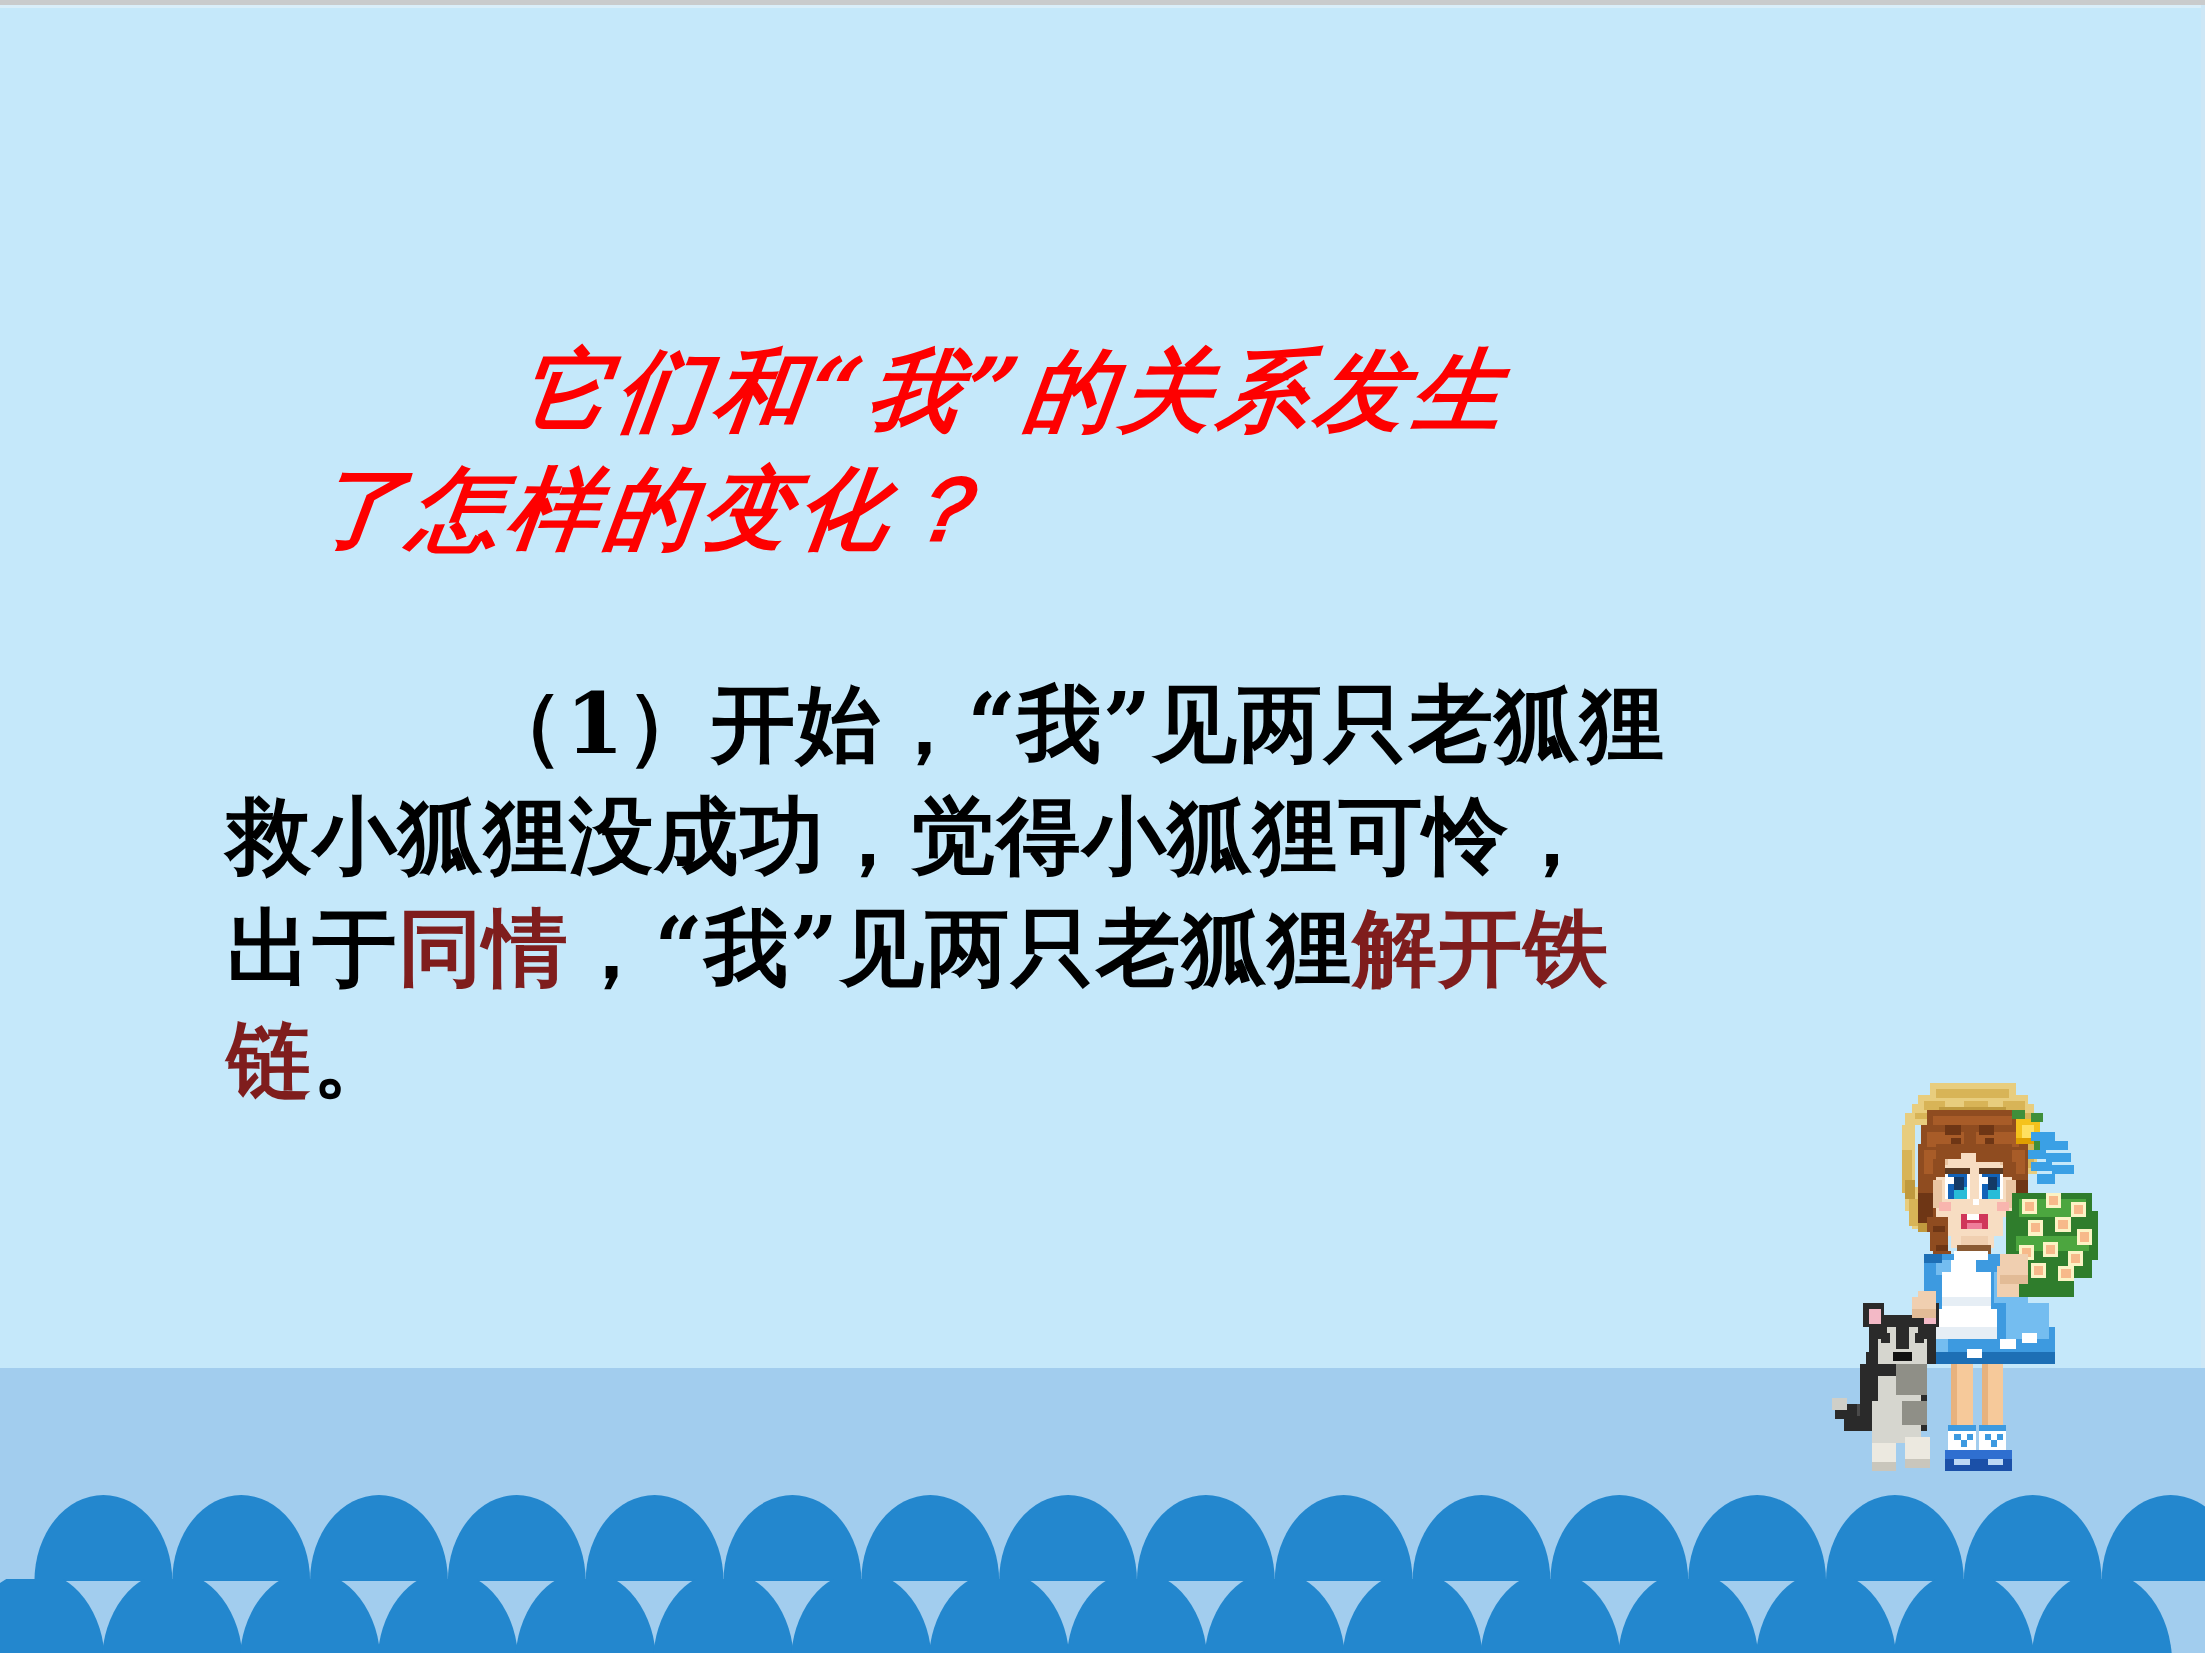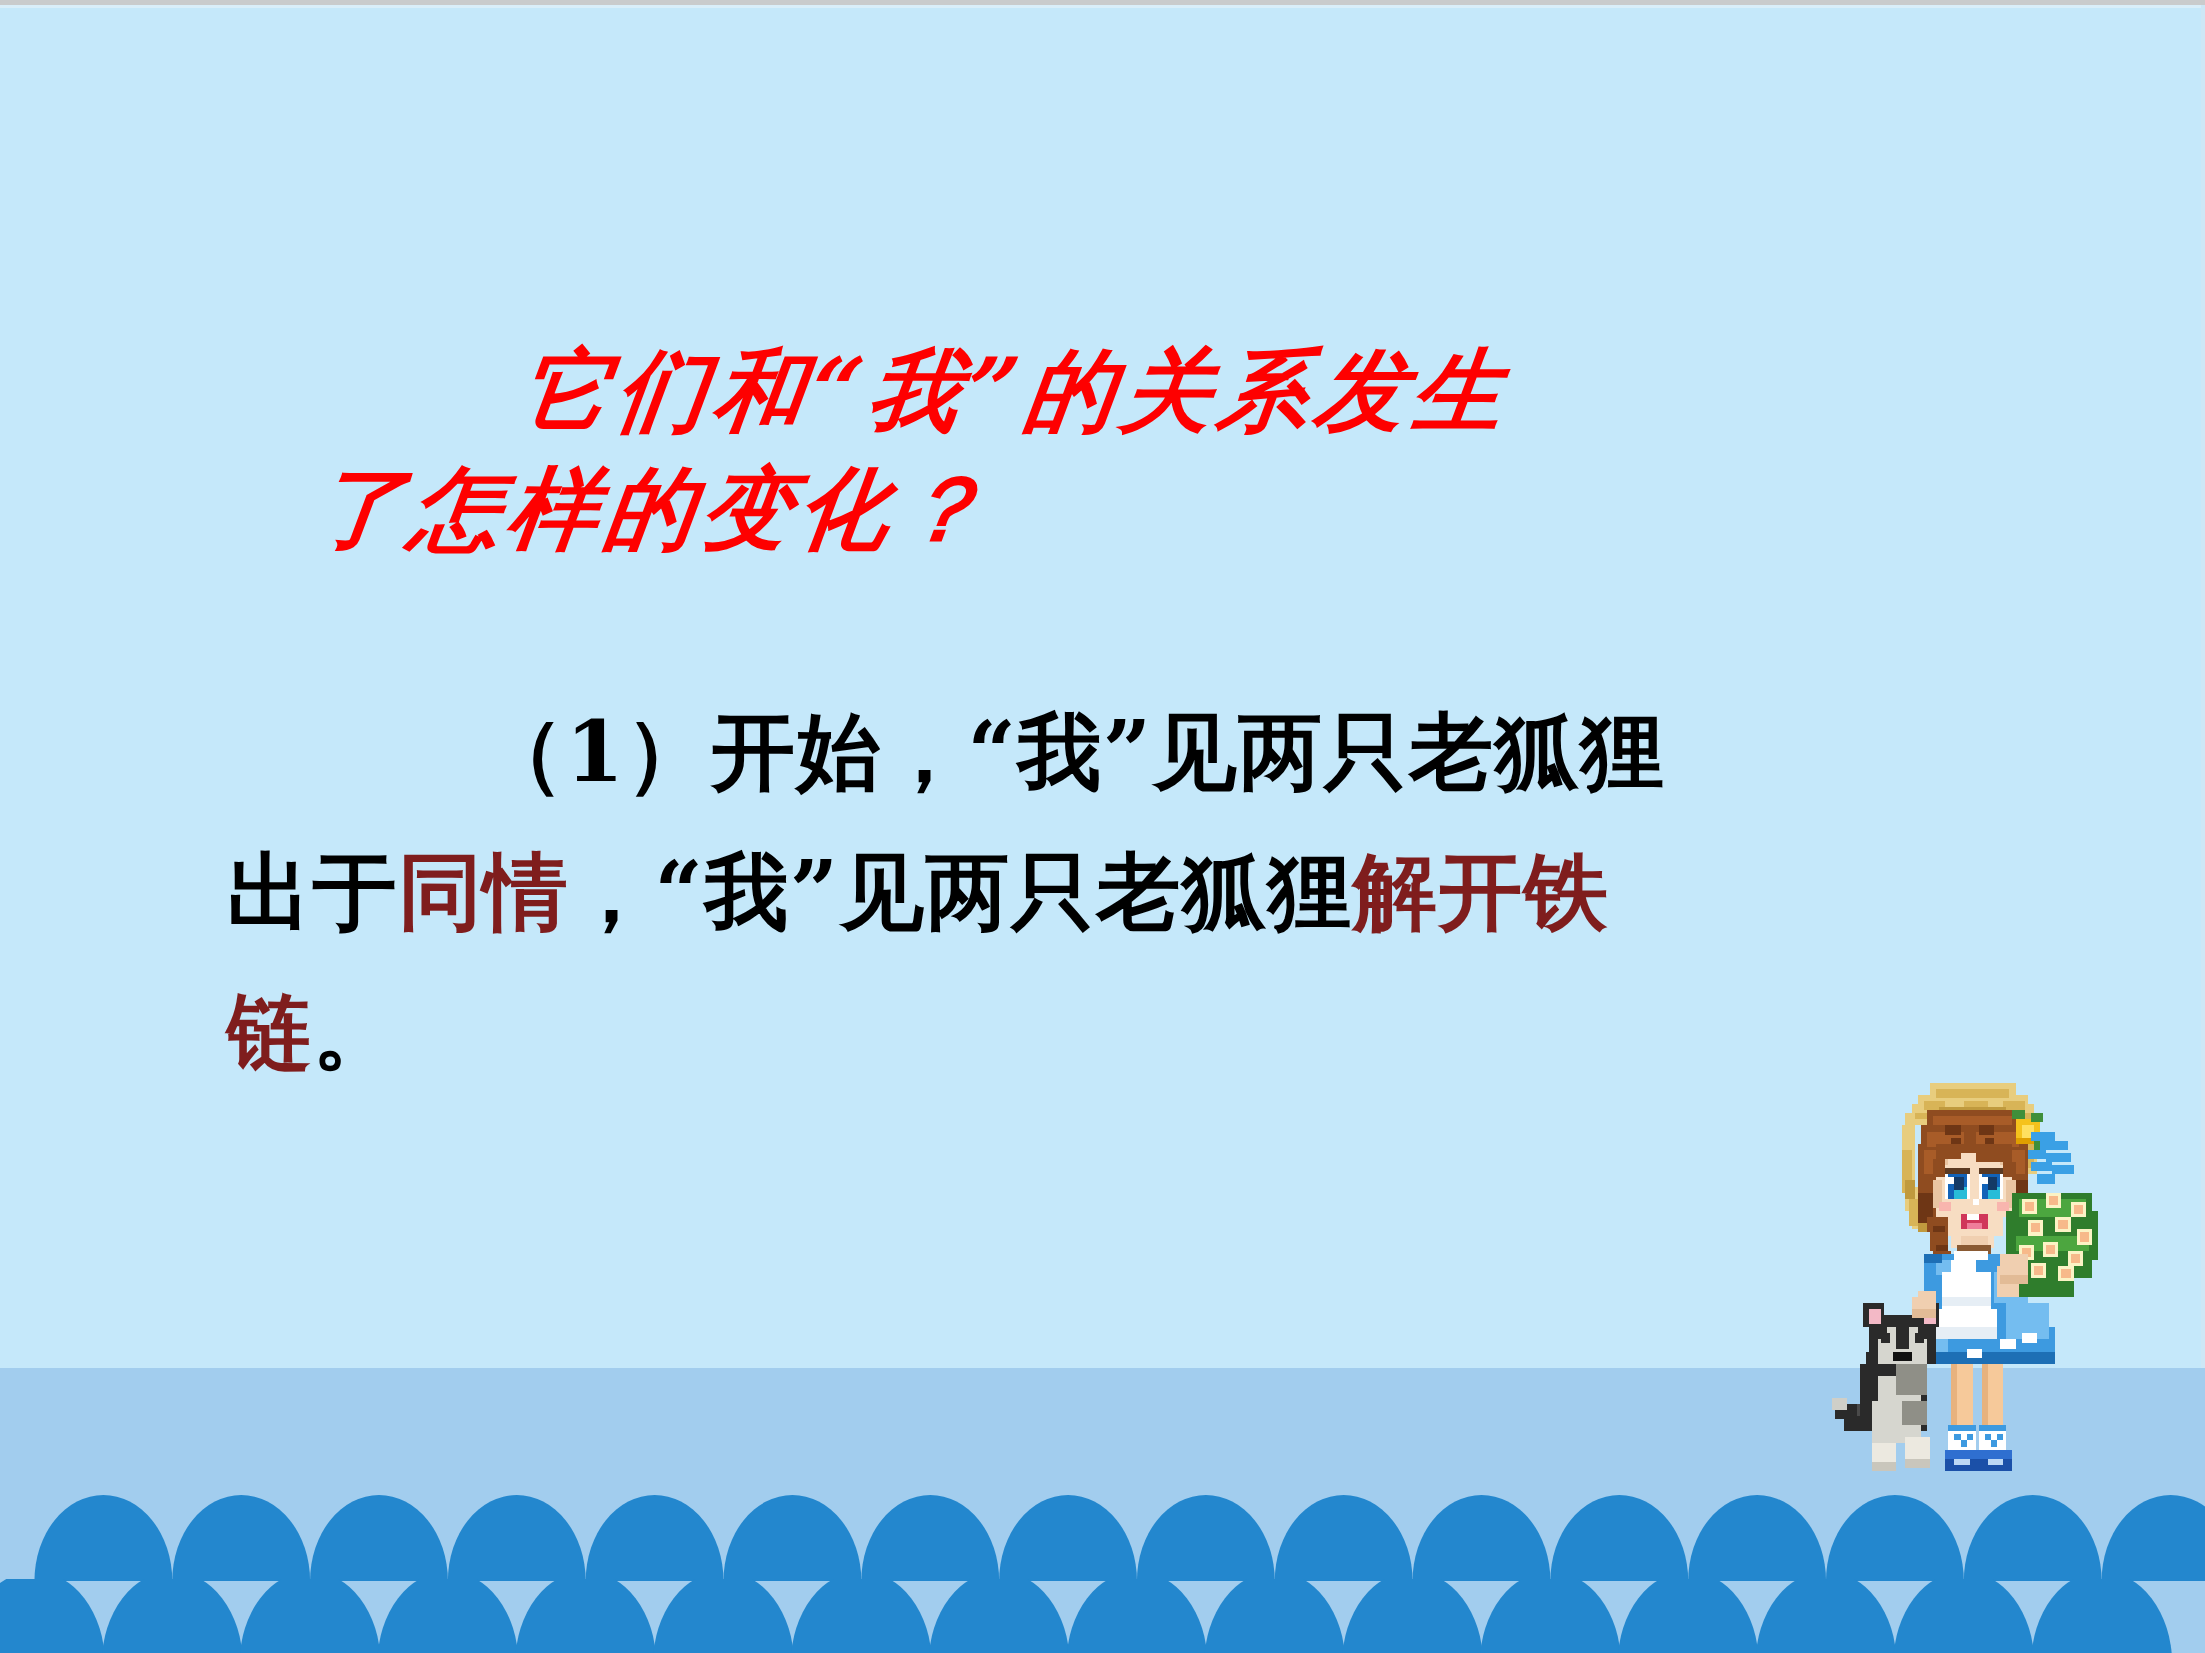--- a/index.html
+++ b/index.html
@@ -83,21 +83,21 @@
     position: absolute;
     left: 227px; top: 668px;
     width: 1761px;
     color: #000000;
     font-family: "DejaVu Serif", "Liberation Serif", serif;
     font-weight: 700;
     font-size: 84px;
     line-height: 112px;
     letter-spacing: 1.5px;
   }
-  .body-line { white-space: nowrap; margin-top: 28px; }
+  .body-line { white-space: nowrap; }
   .body-line.indent { padding-left: 253px; }
   .hl { color: #7f1d1d; }
 
   
   .character {
     position: absolute;
     left: 1829px; top: 1058px;
     width: 315px; height: 459px;
   }
   .character svg { display: block; width: 100%; height: 100%; image-rendering: pixelated; }
@@ -159,20 +159,21 @@
     </svg>
   </div>
 
   <div class="title-block">
     <div class="title-line l1">它们和“我”的关系发生</div>
     <div class="title-line l2">了怎样的变化？</div>
   </div>
 
   <div class="body-block">
     <div class="body-line indent">（1）开始，“我”见两只老狐狸</div>
+    <div class="body-line">救小狐狸没成功，觉得小狐狸可怜，</div>
     <div class="body-line"><span>出于</span><span class="hl">同情</span><span>，“我”见两只老狐狸</span><span class="hl">解开铁</span></div>
     <div class="body-line"><span class="hl">链</span><span>。</span></div>
   </div>
 
   <div class="character">
     <svg viewBox="0 0 103 150" shape-rendering="crispEdges" xmlns="http://www.w3.org/2000/svg">
 
       <g fill="#e8cd7e">
         <rect x="33" y="8" width="28" height="4"></rect>
         <rect x="29" y="12" width="36" height="3"></rect>

